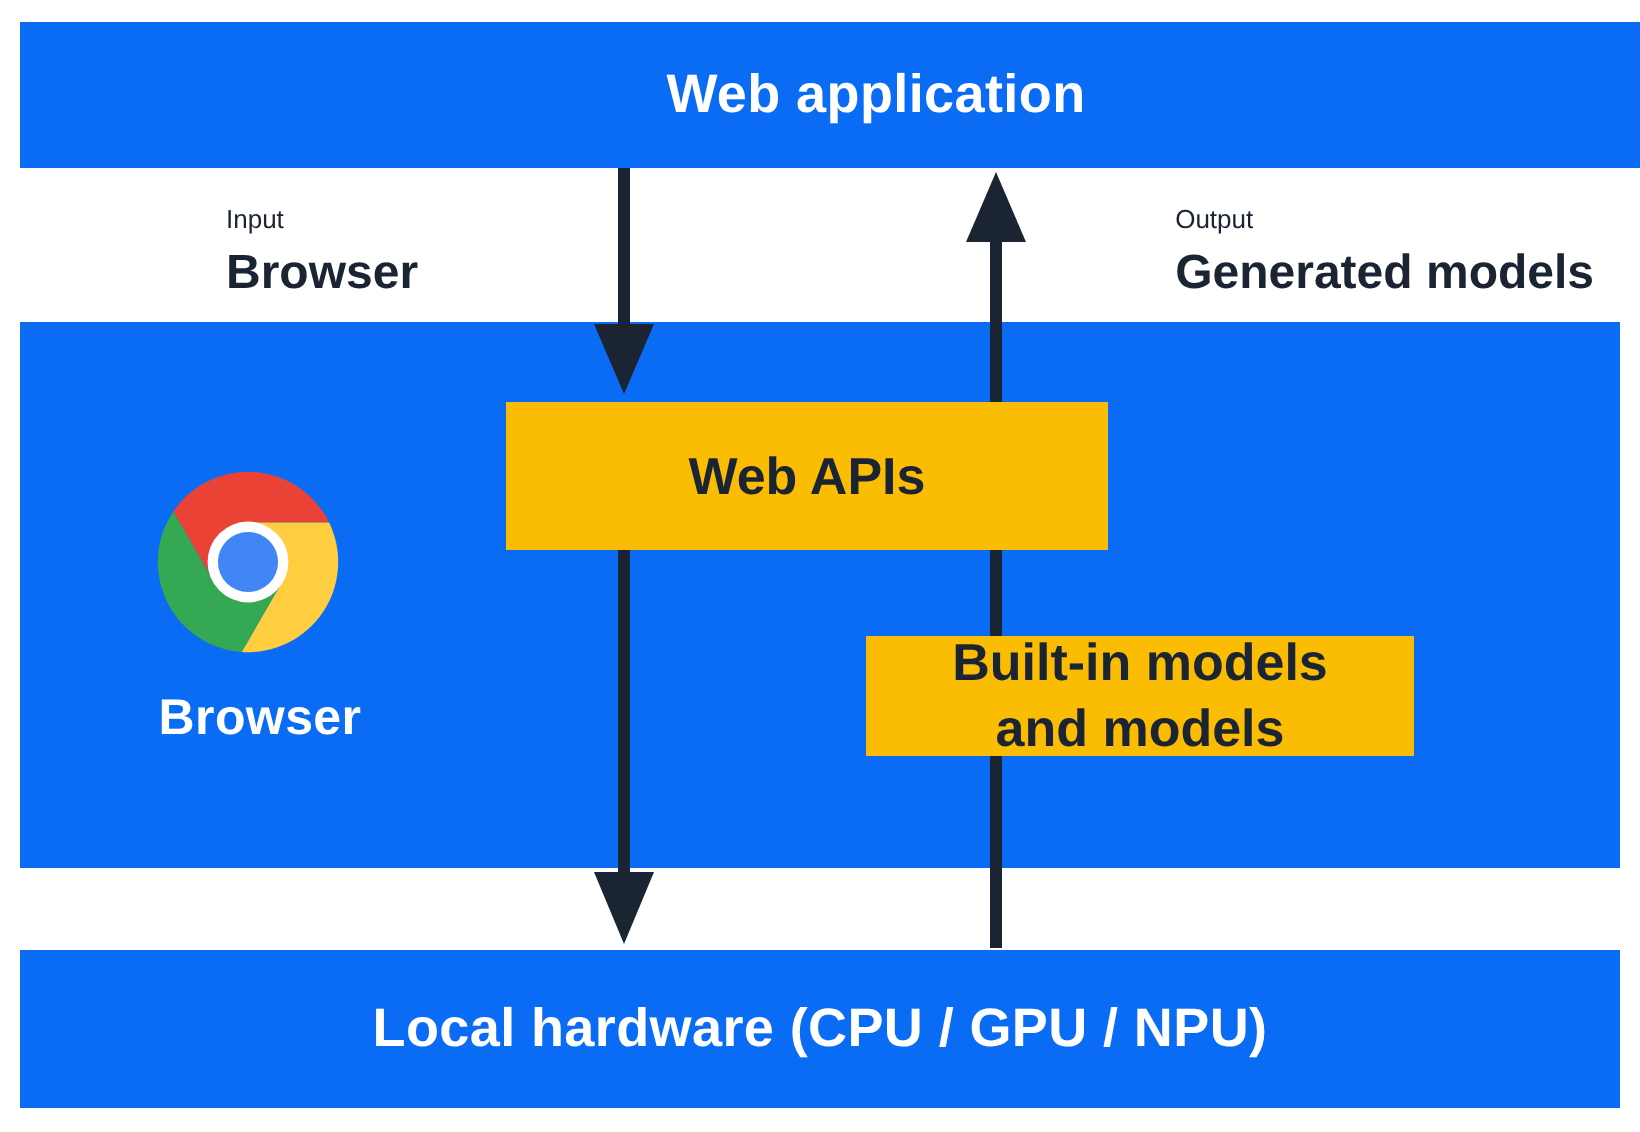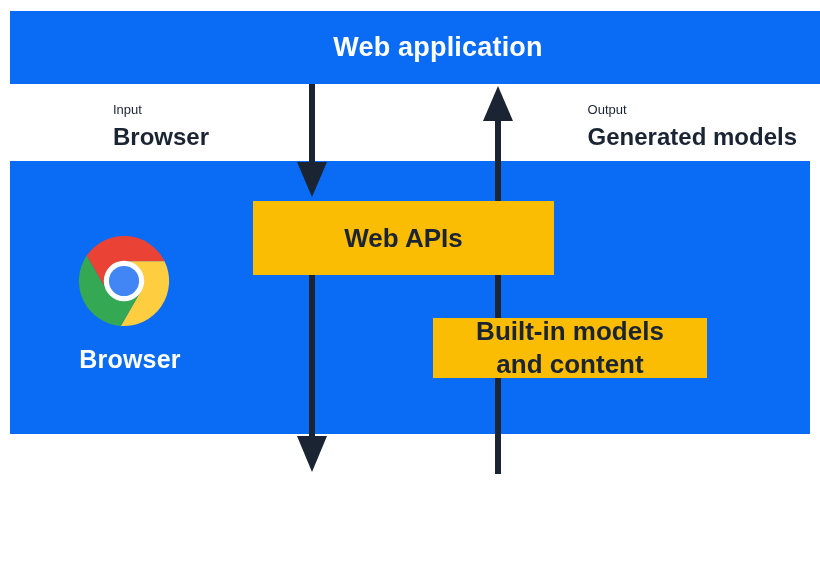--- a/index.html
+++ b/index.html
@@ -91,17 +91,20 @@
       <circle class="c-blu" cx="50" cy="50" r="16"></circle>
     </svg>
   </div>
   <div class="browser-label">Browser</div>
 
   <div class="ybox ybox-webapis">
     <span>Web APIs</span>
   </div>
   <div class="ybox ybox-builtin">
     <span>Built-in models</span>
-    <span>and content</span>
+    <span>and models</span>
   </div>
 
+  <div class="bar bar-bottom">
+    <span class="bar-label">Local hardware (CPU / GPU / NPU)</span>
+  </div>
 
 </div>
 
 </body></html>

